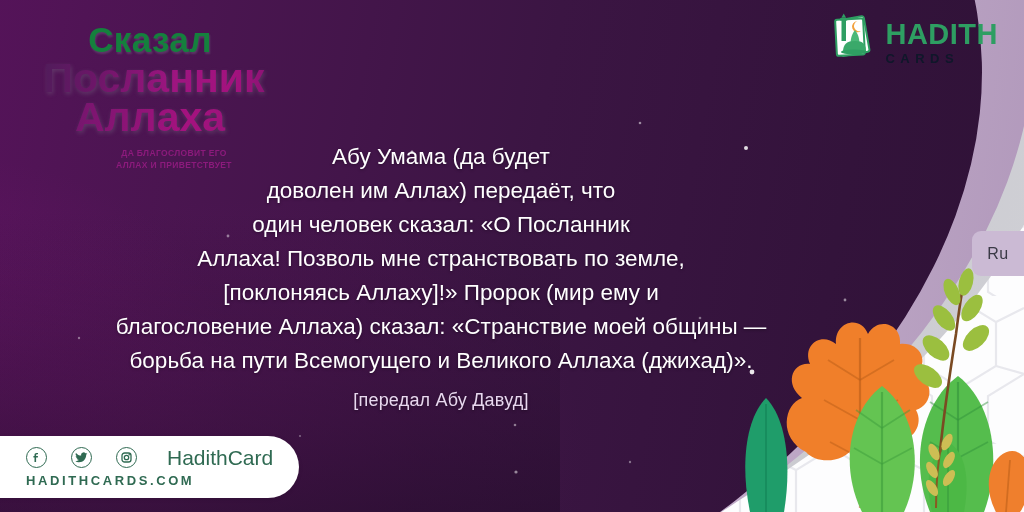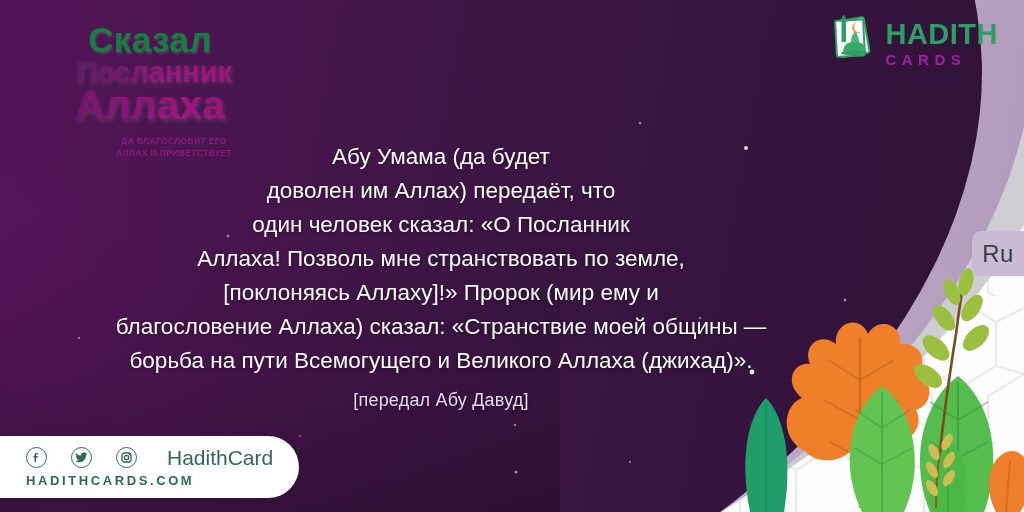--- a/index.html
+++ b/index.html
@@ -66,21 +66,21 @@
   .headline {
     position:absolute; left:0; top:22px; width:300px;
     text-align:center; z-index:9;
   }
   .h-line1 {
     font-size:35px; font-weight:bold; letter-spacing:.4px;
     color:#15803d; line-height:1.02;
     text-shadow:1px 2px 2px rgba(120,120,140,.35);
   }
   .h-line2 {
-    font-size:29px; font-weight:bold; line-height:1.0;
+    font-size:41px; font-weight:bold; line-height:1.0;
     background:linear-gradient(100deg,#3a2150 0%,#6c1668 32%,#9e1580 58%,#a3127e 78%,#6d1568 100%);
     -webkit-background-clip:text; background-clip:text; color:transparent;
     filter:drop-shadow(1px 2px 2px rgba(130,120,140,.35));
     padding-left:8px;
   }
   .h-line3 {
     font-size:41px; font-weight:bold; line-height:1.0; margin-top:-2px;
     background:linear-gradient(100deg,#43205a 0%,#7c1570 30%,#a5127f 62%,#8a1574 100%);
     -webkit-background-clip:text; background-clip:text; color:transparent;
     filter:drop-shadow(1px 2px 2px rgba(130,120,140,.35));
@@ -105,35 +105,35 @@
     text-shadow:0 1px 3px rgba(0,0,0,.35);
   }
 
   
   .ru-badge {
     position:absolute; right:0; top:231px;
     width:52px; height:45px;
     background:#cbbad4;
     border-radius:9px 0 0 9px;
     display:flex; align-items:center; justify-content:center;
-    color:#3a3a46; font-size:24px; letter-spacing:.5px;
+    color:#3a3a46; font-size:16px; letter-spacing:.5px;
     z-index:12;
   }
 
   
   .logo {
     position:absolute; right:26px; top:8px;
     display:flex; align-items:center; gap:7px; z-index:12;
   }
   .logo-text { line-height:1;margin-top:12px; }
   .logo-h {
     font-size:29px; font-weight:bold; color:#2e9e62; letter-spacing:.5px;
   }
   .logo-c {
-    font-size:15px; font-weight:bold; color:#a21caf;
+    font-size:13px; font-weight:bold; color:#0f172a;
     letter-spacing:5.5px; margin-top:3px;
   }
 
   
   .footer {
     position:absolute; left:-40px; bottom:14px;
     height:62px; padding:0 26px 0 66px;
     background:#ffffff;
     border-radius:31px;
     display:flex; flex-direction:column; justify-content:center;

